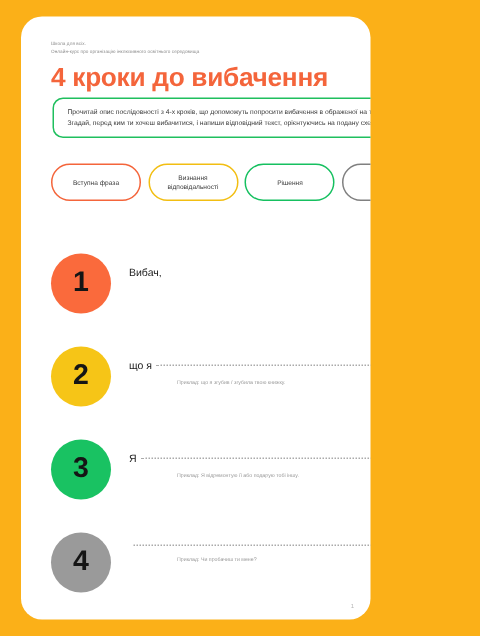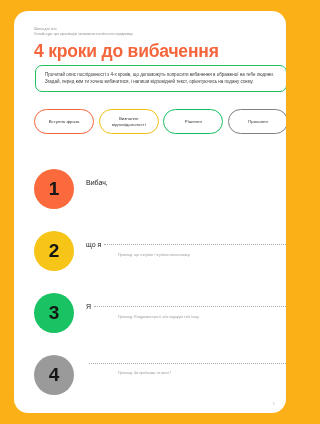--- a/index.html
+++ b/index.html
@@ -10,21 +10,21 @@
     width: 300px;
     height: 424px;
     background: #FBB018;
     font-family: "Liberation Sans", sans-serif;
     overflow: hidden;
   }
   .page {
     position: absolute;
     left: 14px;
     top: 11px;
-    width: 272px;
+    width: 233px;
     height: 402px;
     background: #ffffff;
     border-radius: 14px;
     box-sizing: border-box;
     overflow: hidden;
   }
   .brand {
     position: absolute;
     left: 20px;
     top: 16px;

